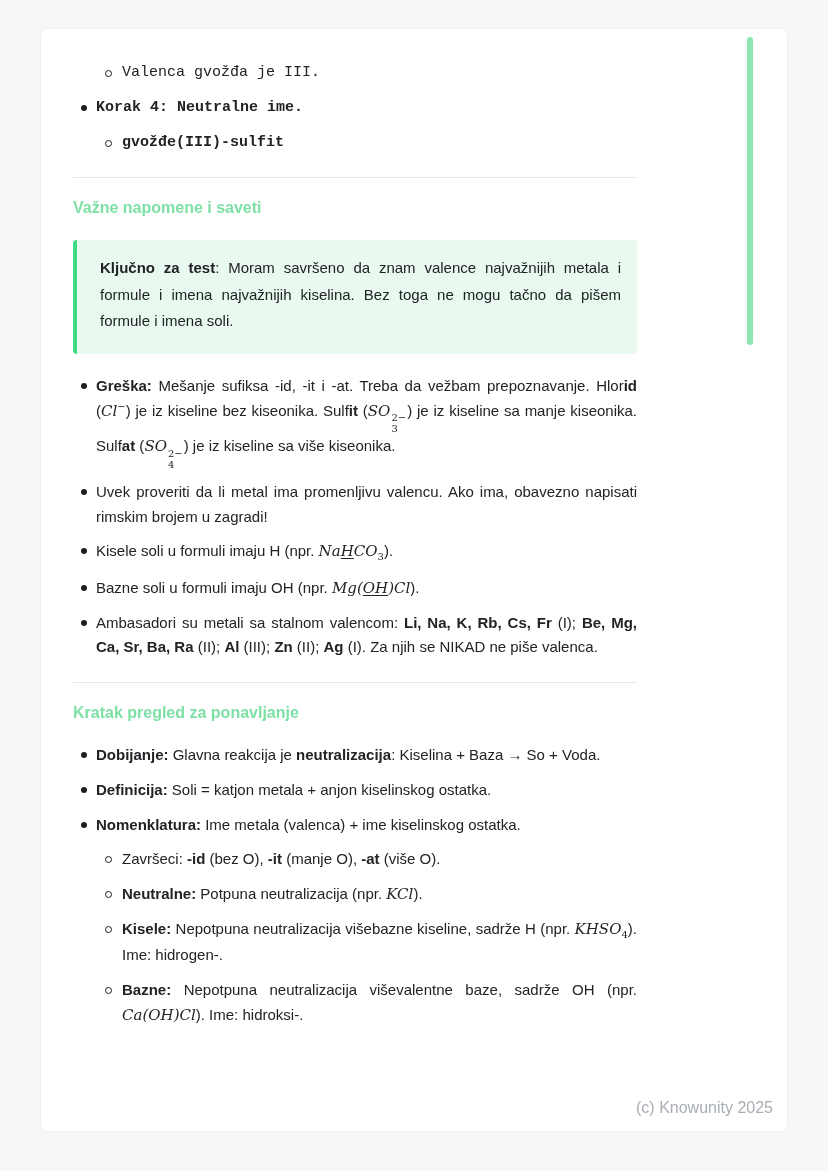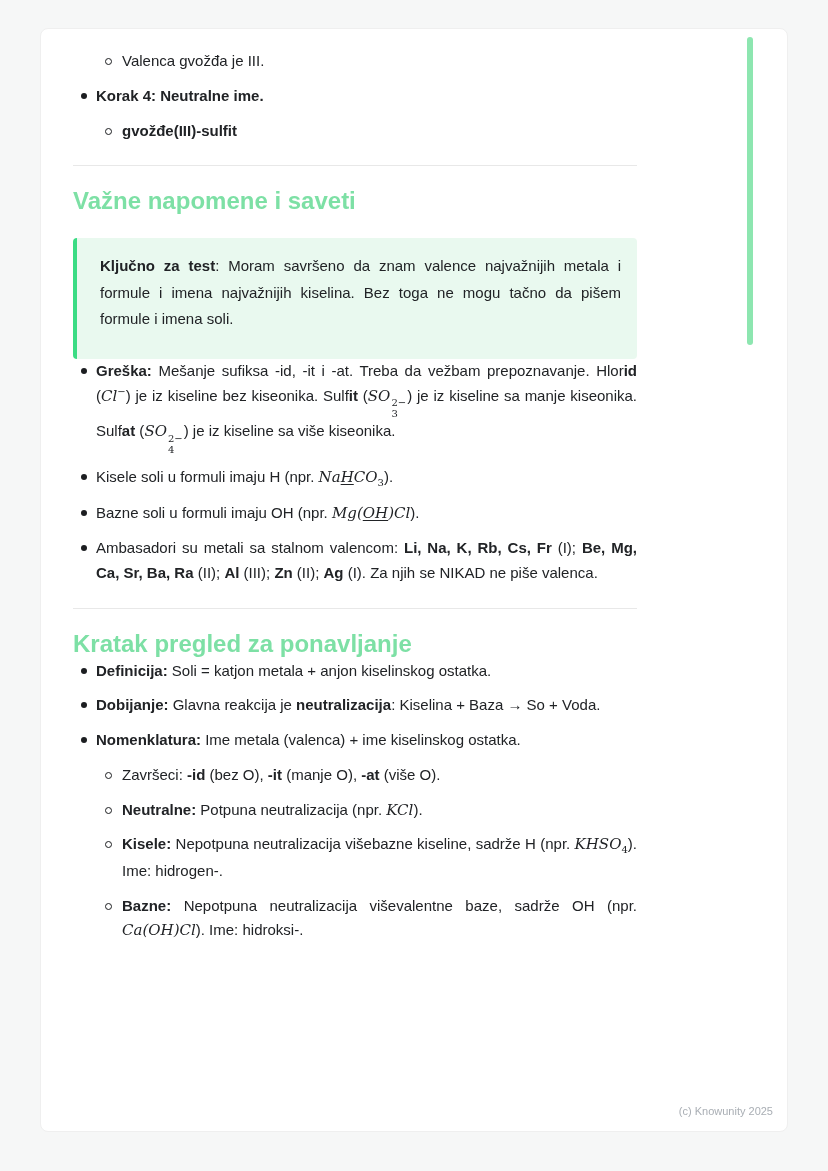--- a/index.html
+++ b/index.html
@@ -30,42 +30,42 @@
     border-radius:8px;
     overflow:hidden;
   }
   .content{
     width:564px;
     margin-left:32px;
     padding-top:16px;
     font-size:15px;
     line-height:1.65;
   }
-  ul.blist{list-style:none;}
-  .content > ul.blist:first-child{margin-top:4px;}
+  ul.blist{list-style:none;margin-top:20px;}
+  .content > ul.blist:first-child{margin-top:16px;font-family:Liberation Mono, monospace;}
   .blist li{position:relative;margin-bottom:10px;text-align:justify;}
   .blist li.lvl0{padding-left:23px;}
   .blist li.lvl1{padding-left:49px;}
   .bullet{position:absolute;top:9px;width:6px;height:6px;border-radius:50%;}
   .lvl0 > .bullet{left:8px;background:#1c1e21;}
   .lvl1 > .bullet{left:32px;width:7px;height:7px;border:1.5px solid #1c1e21;background:transparent;}
   .divider{border:none;border-top:1px solid var(--divider);width:564px;margin:22px 0 0 0;}
   .sec-heading{
     margin:20px 0 0 0;
-    font-size:24px;line-height:1.25;
+    font-size:16px;line-height:1.25;
     font-weight:700;
     color:var(--heading-green);
   }
   .callout{
     margin-top:22px;
     width:564px;
     background:var(--callout-bg);
     border-left:4px solid var(--callout-border);
     border-radius:4px;
-    padding:15px 16px 27px 23px;
+    padding:15px 16px 20px 23px;
   }
   .callout-text{line-height:1.75;text-align:justify;}
   .b{font-weight:700;}
   .u{text-decoration:underline;text-underline-offset:2px;}
   .math{font-family:"DejaVu Serif",serif;font-style:italic;}
   sup.math-sup,sub.math-sub{font-family:"DejaVu Serif",serif;font-style:normal;font-size:10px;}
   .stack{
     display:inline-flex;flex-direction:column;justify-content:center;
     vertical-align:-0.55em;
     font-size:10px;line-height:1.1;font-style:normal;
@@ -75,21 +75,21 @@
   .scrollbar{
     position:absolute;
     right:34px;top:8px;
     width:6px;height:308px;
     border-radius:3px;
     background:var(--scrollbar-green);
   }
   .footer{
     position:absolute;
     right:14px;bottom:14px;
-    font-size:11px;
+    font-size:16px;
     color:var(--footer-text);
     margin-left:32px;
   }
 </style>
 </head>
 <body>
 
 <div class="page">
   <div class="content">
 
@@ -108,32 +108,33 @@
     </div>
 
     <ul class="blist">
         <li class="lvl0"><span class="bullet"></span><span class="item-text"><span class="b">Greška:</span><span> Mešanje sufiksa -id, -it i -at. Treba da vežbam prepoznavanje. Hlor</span><span class="b">id</span><span> (</span><span class="math">Cl</span><sup class="math-sup math">−</sup><span>) je iz kiseline bez kiseonika. Sulf</span><span class="b">it</span><span> (</span><span class="math">SO</span><span class="stack">
               <span>2−</span>
               <span>3</span>
             </span><span>) je iz kiseline sa manje kiseonika. Sulf</span><span class="b">at</span><span> (</span><span class="math">SO</span><span class="stack">
               <span>2−</span>
               <span>4</span>
             </span><span>) je iz kiseline sa više kiseonika.</span></span></li>
+        <li class="lvl0"><span class="bullet"></span><span class="item-text"><span>Uvek proveriti da li metal ima promenljivu valencu. Ako ima, obavezno napisati rimskim brojem u zagradi!</span></span></li>
         <li class="lvl0"><span class="bullet"></span><span class="item-text"><span>Kisele soli u formuli imaju H (npr. </span><span class="math">Na</span><span class="math u">H</span><span class="math">CO</span><sub class="math-sub math">3</sub><span>).</span></span></li>
         <li class="lvl0"><span class="bullet"></span><span class="item-text"><span>Bazne soli u formuli imaju OH (npr. </span><span class="math">Mg(</span><span class="math u">OH</span><span class="math">)Cl</span><span>).</span></span></li>
         <li class="lvl0"><span class="bullet"></span><span class="item-text"><span>Ambasadori su metali sa stalnom valencom: </span><span class="b">Li, Na, K, Rb, Cs, Fr</span><span> (I); </span><span class="b">Be, Mg, Ca, Sr, Ba, Ra</span><span> (II); </span><span class="b">Al</span><span> (III); </span><span class="b">Zn</span><span> (II); </span><span class="b">Ag</span><span> (I). Za njih se NIKAD ne piše valenca.</span></span></li>
       </ul>
 
     <hr class="divider">
 
     <h2 class="sec-heading">Kratak pregled za ponavljanje</h2>
 
     <ul class="blist">
+        <li class="lvl0"><span class="bullet"></span><span class="item-text"><span class="b">Dobijanje:</span><span> Glavna reakcija je </span><span class="b">neutralizacija</span><span>: Kiselina + Baza → So + Voda.</span></span></li>
         <li class="lvl0"><span class="bullet"></span><span class="item-text"><span class="b">Definicija:</span><span> Soli = katjon metala + anjon kiselinskog ostatka.</span></span></li>
-        <li class="lvl0"><span class="bullet"></span><span class="item-text"><span class="b">Dobijanje:</span><span> Glavna reakcija je </span><span class="b">neutralizacija</span><span>: Kiselina + Baza → So + Voda.</span></span></li>
         <li class="lvl0"><span class="bullet"></span><span class="item-text"><span class="b">Nomenklatura:</span><span> Ime metala (valenca) + ime kiselinskog ostatka.</span></span></li>
         <li class="lvl1"><span class="bullet"></span><span class="item-text"><span>Završeci: </span><span class="b">-id</span><span> (bez O), </span><span class="b">-it</span><span> (manje O), </span><span class="b">-at</span><span> (više O).</span></span></li>
         <li class="lvl1"><span class="bullet"></span><span class="item-text"><span class="b">Neutralne:</span><span> Potpuna neutralizacija (npr. </span><span class="math">KCl</span><span>).</span></span></li>
         <li class="lvl1"><span class="bullet"></span><span class="item-text"><span class="b">Kisele:</span><span> Nepotpuna neutralizacija višebazne kiseline, sadrže H (npr. </span><span class="math">KHSO</span><sub class="math-sub math">4</sub><span>). Ime: hidrogen-.</span></span></li>
         <li class="lvl1"><span class="bullet"></span><span class="item-text"><span class="b">Bazne:</span><span> Nepotpuna neutralizacija viševalentne baze, sadrže OH (npr. </span><span class="math">Ca(OH)Cl</span><span>). Ime: hidroksi-.</span></span></li>
       </ul>
 
   </div>
 
   <div class="scrollbar"></div>

